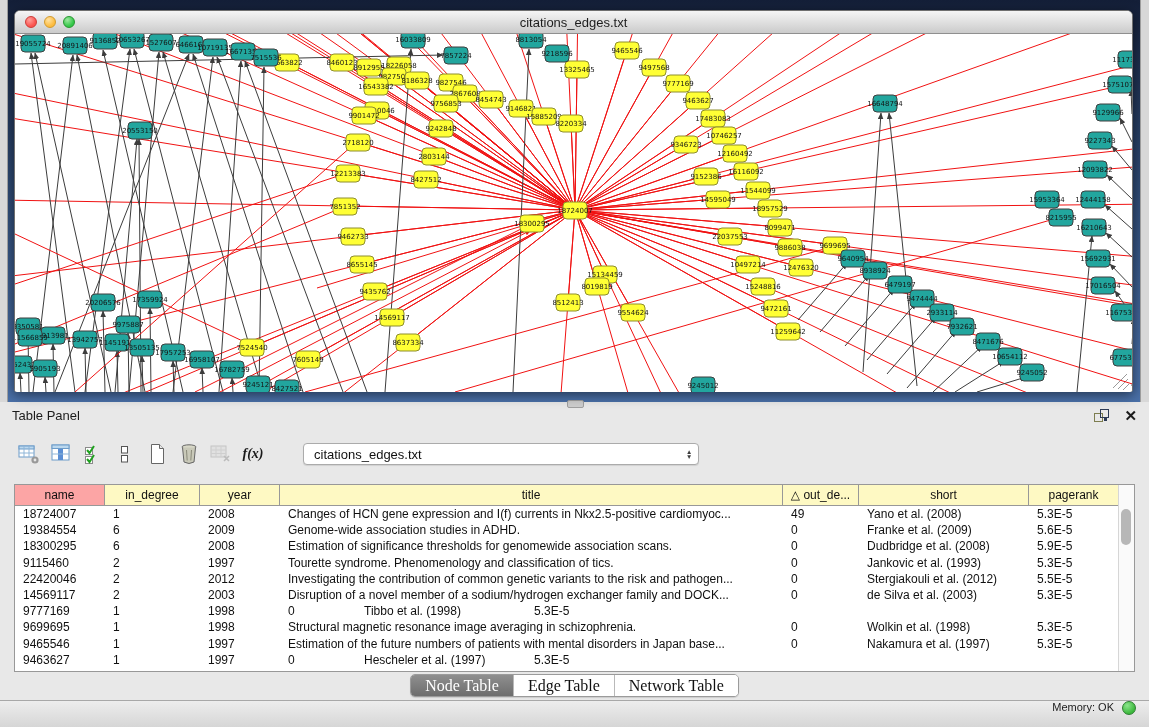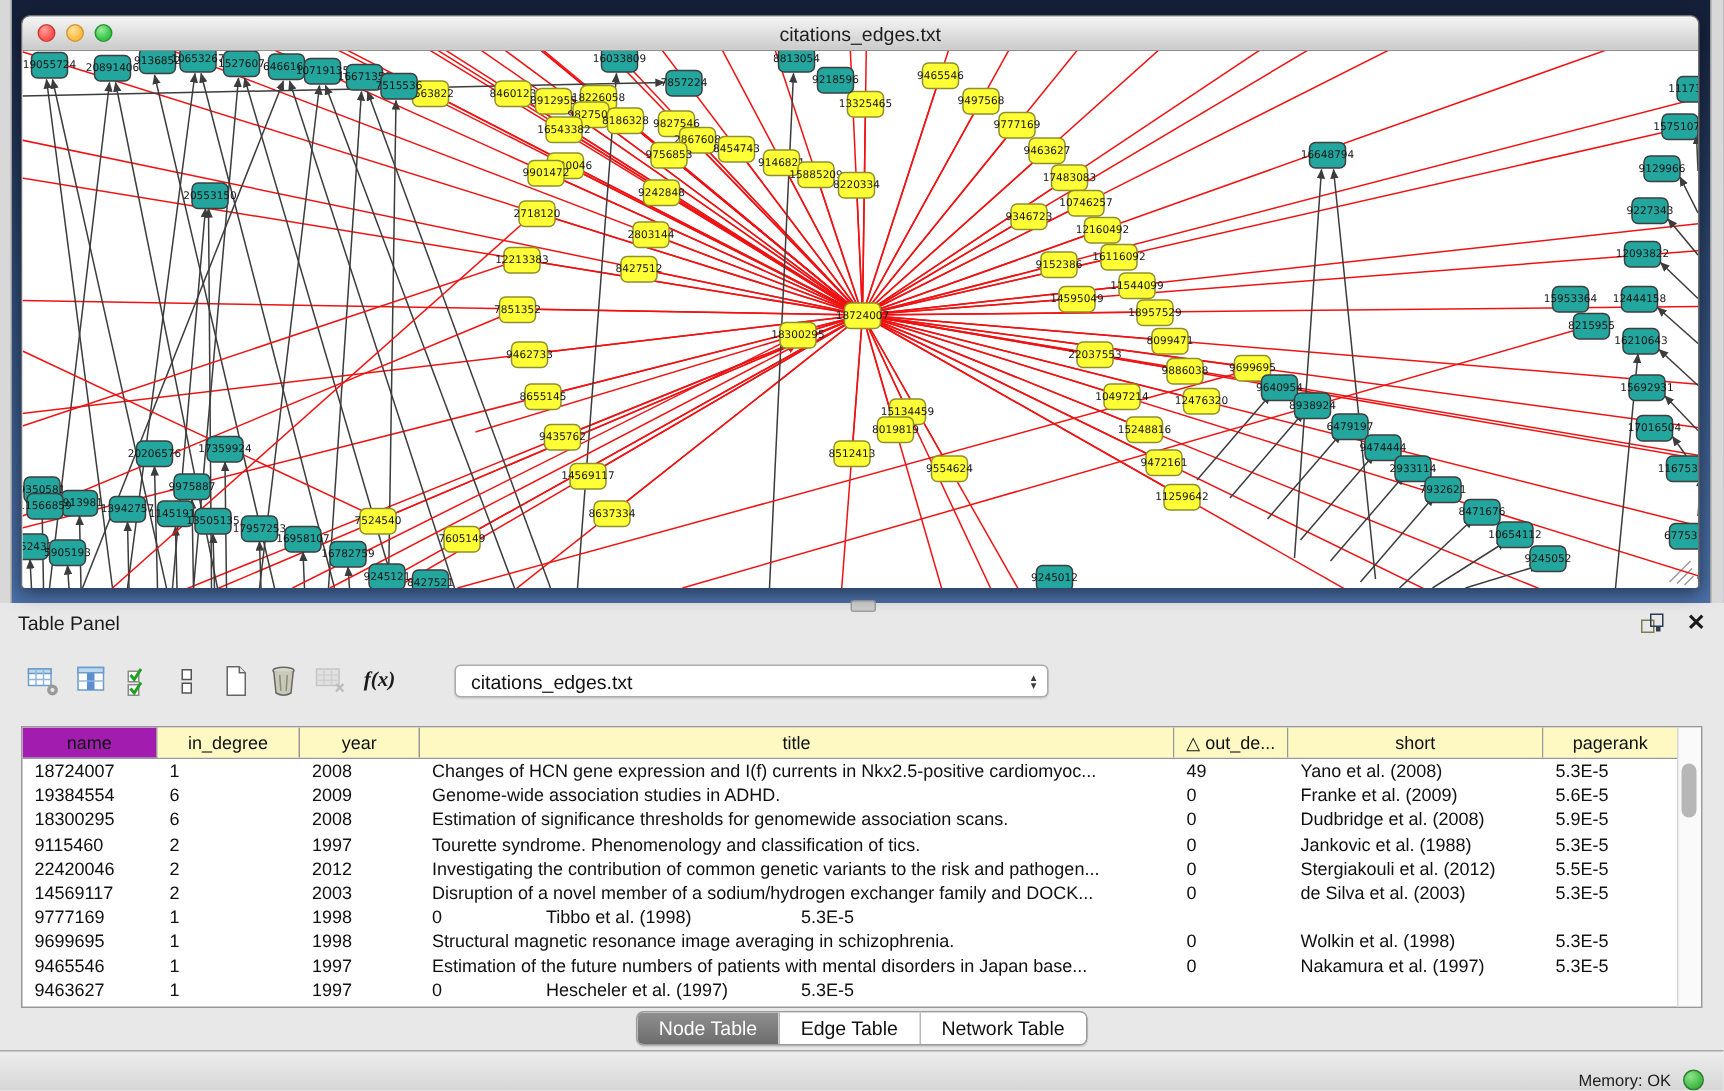--- a/index.html
+++ b/index.html
@@ -49,39 +49,39 @@
   .combo{margin-left:30px;width:396px;height:22px;background:#fff;border:1px solid #ababab;border-radius:4px;
          display:flex;align-items:center;justify-content:space-between;padding:0 7px 0 10px;
          font-size:13px;color:#111;box-shadow:0 1px 1px rgba(0,0,0,.1);box-sizing:border-box}
   .combo-arrows{display:flex;flex-direction:column;align-items:center;font-size:7.5px;line-height:5px;color:#3d3d3d}
 
   .tablebox{position:absolute;left:14px;top:82px;width:1121px;height:188px;background:#fff;
             border:1px solid #989898;box-sizing:border-box;overflow:hidden}
   .thead{display:flex;height:20px;border-bottom:1px solid #989898}
   .th{background:#fef9c3;border-right:1px solid #989898;font-size:12px;color:#101010;
       display:flex;align-items:center;justify-content:center;box-sizing:border-box;white-space:nowrap;overflow:hidden}
-  .th.th-name{background:#a21caf}
+  .th.th-name{background:#fca5a5}
   .tbody{position:relative}
   .tr{display:flex;height:16.2px;line-height:16.3px;font-size:12px;color:#101010}
   .td{box-sizing:border-box;padding:0 4px 0 8px;white-space:nowrap;overflow:hidden}
   .c0{width:90px}.c1{width:95px}.c2{width:80px}.c3{width:503px}.c4{width:76px}.c5{width:170px}.c6{width:90px}
   .vscroll{position:absolute;right:0;top:0;width:15px;height:186px;background:#fafafa;border-left:1px solid #d6d6d6}
   .vthumb{position:absolute;left:2px;top:24px;width:10px;height:36px;background:#b7b7b7;border-radius:6px}
 
   .tabs{position:absolute;left:0;top:272px;width:100%;display:flex;justify-content:center}
   .seg{display:flex;border:1px solid #9b9b9b;border-radius:5px;overflow:hidden;background:#fff;height:21px;
        box-shadow:0 1px 1px rgba(0,0,0,.12)}
-  .seg .segbtn{font-family:Liberation Sans, sans-serif;font-size:13px;border:none;background:#fff;color:#111;
+  .seg .segbtn{font-family:Liberation Serif, serif;font-size:16px;border:none;background:#fff;color:#111;
        padding:0 14px;height:21px;line-height:20px;border-left:1px solid #b9b9b9;cursor:default}
   .seg .segbtn:first-child{border-left:none}
   .seg .sel{background:linear-gradient(#8f8f8f,#6d6d6d);color:#fff}
 
   .statusbar{position:absolute;left:0;top:700px;width:1149px;height:27px;box-sizing:border-box;
              background:linear-gradient(#ededed,#d6d6d6);border-top:1px solid #a8a8a8;
-             display:flex;align-items:flex-end;justify-content:flex-end;gap:8px;padding-right:13px;
+             display:flex;align-items:flex-start;justify-content:flex-end;gap:8px;padding-right:13px;
              font-size:11px;color:#1d1d1d}
   .memdot{width:14px;height:14px;border-radius:50%;border:1px solid #2e7d32;box-sizing:border-box;
           background:radial-gradient(circle at 35% 30%,#8ce58c,#3cb83c 70%)}
 </style>
 </head>
 <body>
 
 <div class="desktop">
   <div class="sliver left"></div>
   <div class="sliver right"></div>
@@ -865,21 +865,21 @@
           <div class="td c4">0</div>
           <div class="td c5">Dudbridge et al. (2008)</div>
           <div class="td c6">5.9E-5</div>
         </div>
         <div class="tr">
           <div class="td c0">9115460</div>
           <div class="td c1">2</div>
           <div class="td c2">1997</div>
           <div class="td c3">Tourette syndrome. Phenomenology and classification of tics.</div>
           <div class="td c4">0</div>
-          <div class="td c5">Jankovic et al. (1988)</div>
+          <div class="td c5">Jankovic et al. (1993)</div>
           <div class="td c6">5.3E-5</div>
         </div>
         <div class="tr">
           <div class="td c0">22420046</div>
           <div class="td c1">2</div>
           <div class="td c2">2012</div>
           <div class="td c3">Investigating the contribution of common genetic variants to the risk and pathogen...</div>
           <div class="td c4">0</div>
           <div class="td c5">Stergiakouli et al. (2012)</div>
           <div class="td c6">5.5E-5</div>

